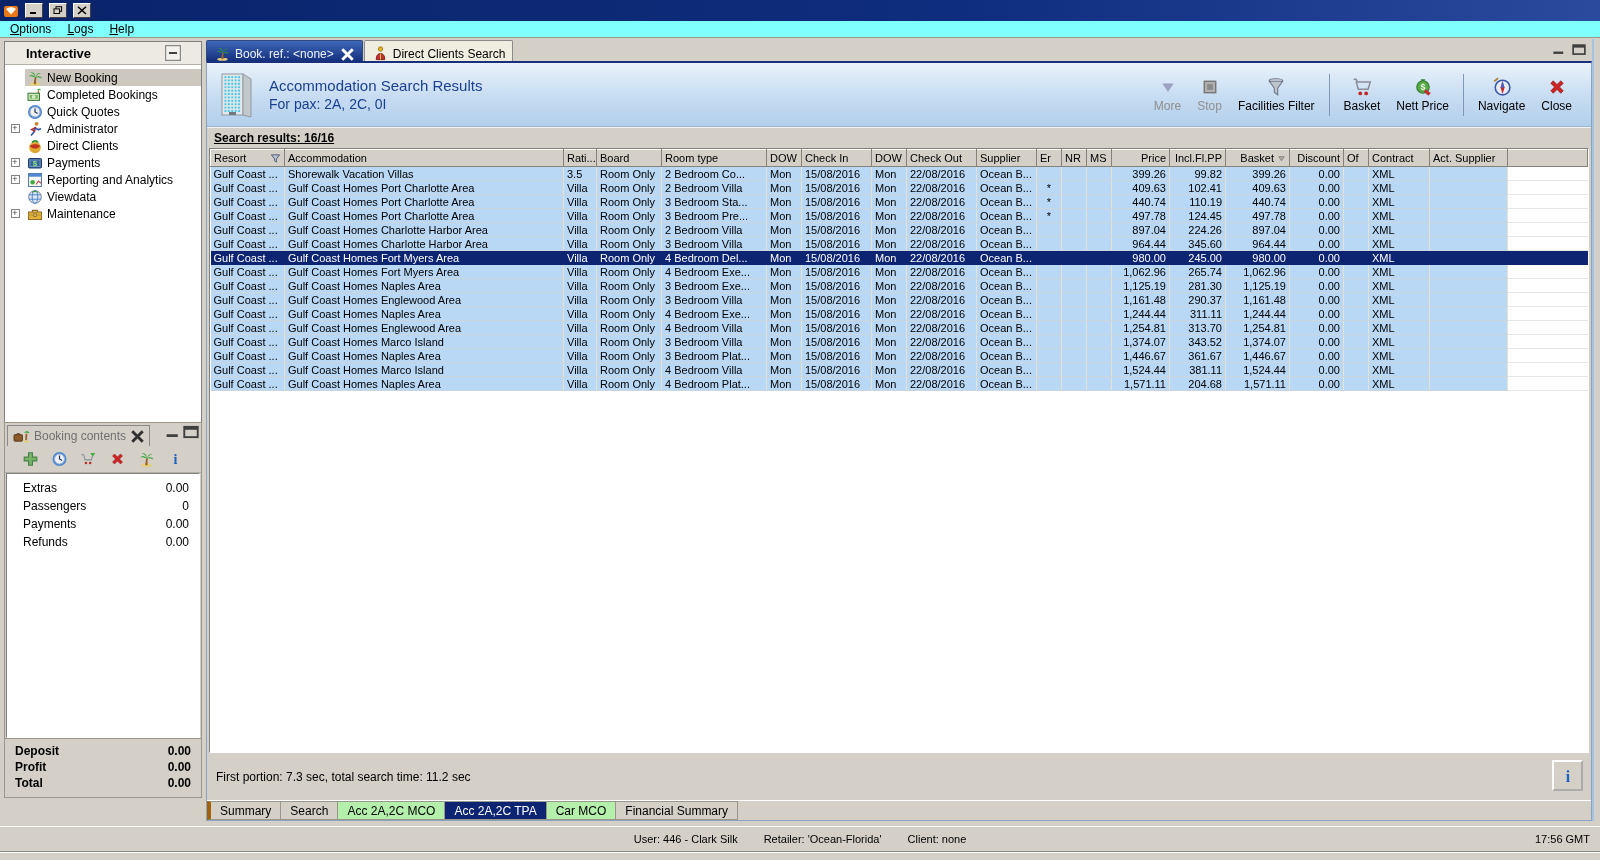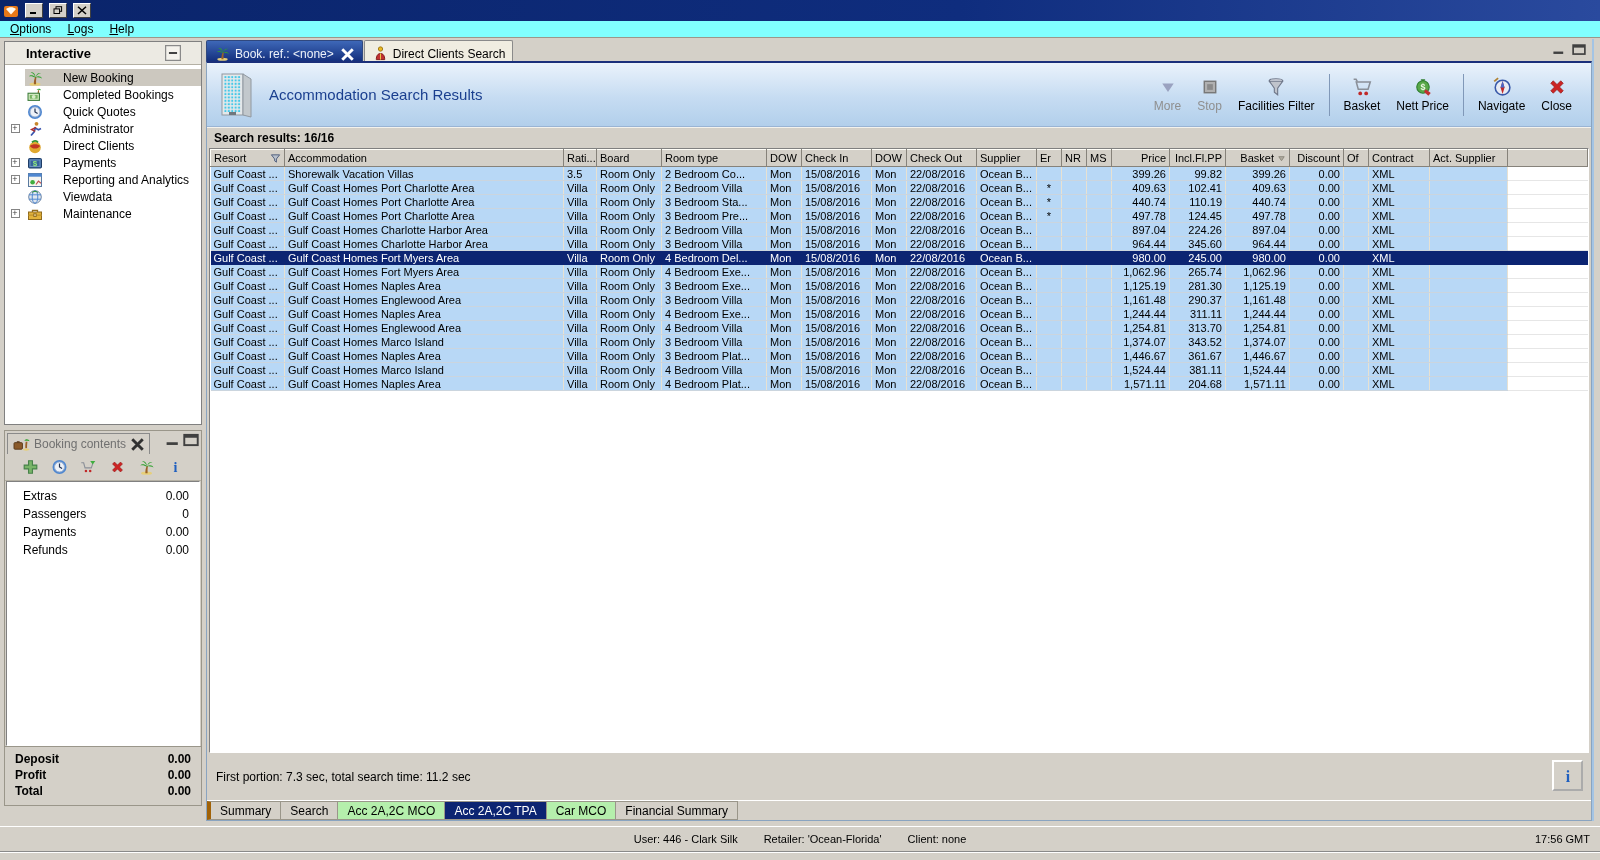--- a/index.html
+++ b/index.html
@@ -23,26 +23,26 @@
 
   
   .int-panel { position:absolute; left:4px; top:3px; width:198px; height:384px; background:#fff; border:1px solid #808080; display:flex; flex-direction:column; }
   .int-header { height:23px; background:#eceae3; border-bottom:1px solid #b4b0a4; display:flex; align-items:center; padding:0 21px; }
   .int-header .ptitle { font-weight:bold; font-size:13px; flex:1; }
   .flat-box-btn { width:14px; height:13px; display:flex; align-items:center; justify-content:center; }
   .tree { padding-top:4px; }
   .tree-item { height:17px; display:flex; align-items:center; cursor:default; }
   .expander { width:20px; display:flex; align-items:center; justify-content:center; flex:none; }
   .plusbox { width:9px; height:9px; border:1px solid #848484; background:#fff; font-size:9px; line-height:7px; text-align:center; color:#404040; }
-  .tree-body { flex:1; height:100%; display:flex; align-items:center; gap:20px; padding-left:2px; }
+  .tree-body { flex:1; height:100%; display:flex; align-items:center; gap:4px; padding-left:2px; }
   .tree-item.sel .tree-body { background:#ccc8bf; }
   .tree-label { font-size:12px; white-space:nowrap; }
 
   
-  .bc-panel { position:absolute; left:4px; top:392px; width:198px; height:376px; background:#d4d0c8; border:1px solid #9a968a; display:flex; flex-direction:column; }
+  .bc-panel { position:absolute; left:4px; top:384px; width:198px; height:376px; background:#d4d0c8; border:1px solid #9a968a; display:flex; flex-direction:column; }
   .bc-tabs { height:23px; display:flex; align-items:flex-end; padding-left:2px; position:relative; }
   .bc-tab { height:21px; display:flex; align-items:center; gap:4px; padding:0 5px; border:1px solid #8a8a8a; border-bottom:none; background:#d4d0c8; color:#707070; font-size:12px; }
   .bc-tab .icon { width:17px; height:15px; }
   .bc-winbtns { position:absolute; right:3px; top:2px; display:flex; gap:4px; }
   .bc-toolbar { height:27px; display:flex; align-items:center; justify-content:center; gap:12px; border-bottom:1px solid #b4b0a4; }
   .bc-toolbar .icon { width:17px; height:16px; }
   .bc-list { flex:1; background:#fff; border:1px solid; border-color:#808080 #fff #fff #808080; margin:0 1px; padding-top:5px; }
   .bc-row { display:flex; justify-content:space-between; padding:2px 10px 2px 16px; font-size:12px;gap:48px; }
   .bc-summary { background:#d4d0c8; padding:4px 10px 6px 10px; border-top:1px solid #9a968a; }
   .bc-srow { display:flex; justify-content:space-between; font-weight:bold; font-size:12px; padding:1px 0; }
@@ -64,21 +64,21 @@
   .bh-icon svg { width:100%; height:100%; }
   .bh-text { flex:1; }
   .bh-title { color:#1a3f8f; font-size:15px; line-height:19px; }
   .bh-sub { color:#1a3f8f; font-size:14px; line-height:18px; }
   .hdr-toolbar { display:flex; align-items:center; gap:2px; padding-right:2px; }
   .tool-btn { display:flex; flex-direction:column; align-items:center; justify-content:flex-end; gap:2px; padding:2px 7px; font-size:12px; cursor:default; }
   .tool-btn .icon { width:22px; height:20px; }
   .tool-btn.disabled { color:#8f8f8f; }
   .tool-sep { width:1px; height:42px; background:#8098b8; margin:0 5px; }
 
-  .results-strip { height:21px; display:flex; align-items:center; font-weight:bold; font-size:12px; padding:0 7px; border-top:1px solid #f4f2ec; }
+  .results-strip { height:21px; display:flex; align-items:center; font-weight:bold; font-size:12px; padding:0 7px; border-top:1px solid #f4f2ec;text-decoration:underline; }
 
   .grid-box { flex:1; margin:0 2px; border:1px solid; border-color:#808080 #ffffff #ffffff #808080; background:#fff; overflow:hidden; }
   table { border-collapse:collapse; table-layout:fixed; width:100%; }
   th { background:#d4d0c8; border:1px solid; border-color:#fffef8 #86827a #86827a #fffef8; height:17px; font-weight:normal; font-size:11px; padding:0 3px; text-align:left; white-space:nowrap; overflow:hidden;margin-left:12px; }
   .thwrap { display:flex; align-items:center; gap:2px; }
   th.right .thwrap { justify-content:flex-end; }
   th .icon.small { width:11px; height:11px; margin-left:auto; }
   th .icon.sorticon { width:9px; height:9px; margin-left:1px; }
   td { height:14px; padding:0 3px; background:#b8d8f6; border-right:1px solid #e7e1d2; border-bottom:1px solid #cbd5de; white-space:nowrap; overflow:hidden; font-size:11px; }
   td.right { text-align:right; }
@@ -452,20 +452,21 @@
                   <rect width="2" height="2" x=".6" y=".6" fill="#45c8e8"></rect>
                 </pattern>
               </defs>
               <rect x="5" y="2" width="21" height="41" fill="#e4e8ea" stroke="#9098a0"></rect>
               <rect x="7" y="4" width="17" height="36" fill="url(#pw)"></rect>
               <path d="M26 2l8 5v38l-8-2z" fill="#c2c8cc" stroke="#9098a0"></path>
               <rect x="12" y="40" width="7" height="3" fill="#70787e"></rect>
             </svg></span>
         <div class="bh-text">
           <div class="bh-title">Accommodation Search Results</div>
+          <div class="bh-sub">For pax: 2A, 2C, 0I</div>
         </div>
         <div class="hdr-toolbar" id="hdr-toolbar">
             <div class="tool-btn disabled">
               <span class="icon ">
                 <svg viewBox="0 0 14 14">
                   <path d="M3 4.5h8l-4 6z" fill="#9aa2c0"></path>
                 </svg>
               </span>
               <span>More</span>
             </div>

